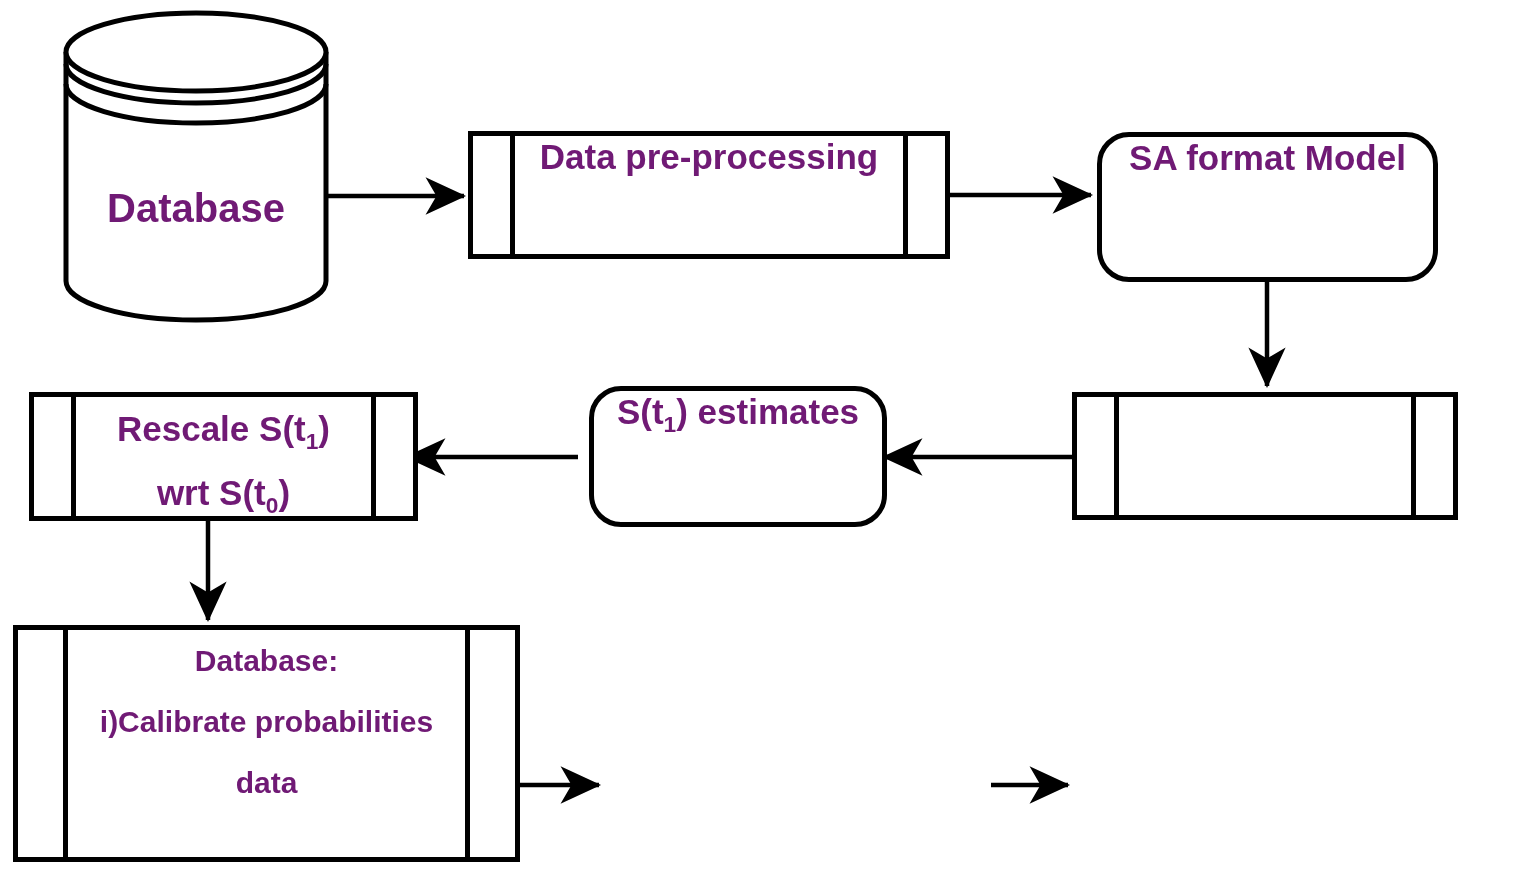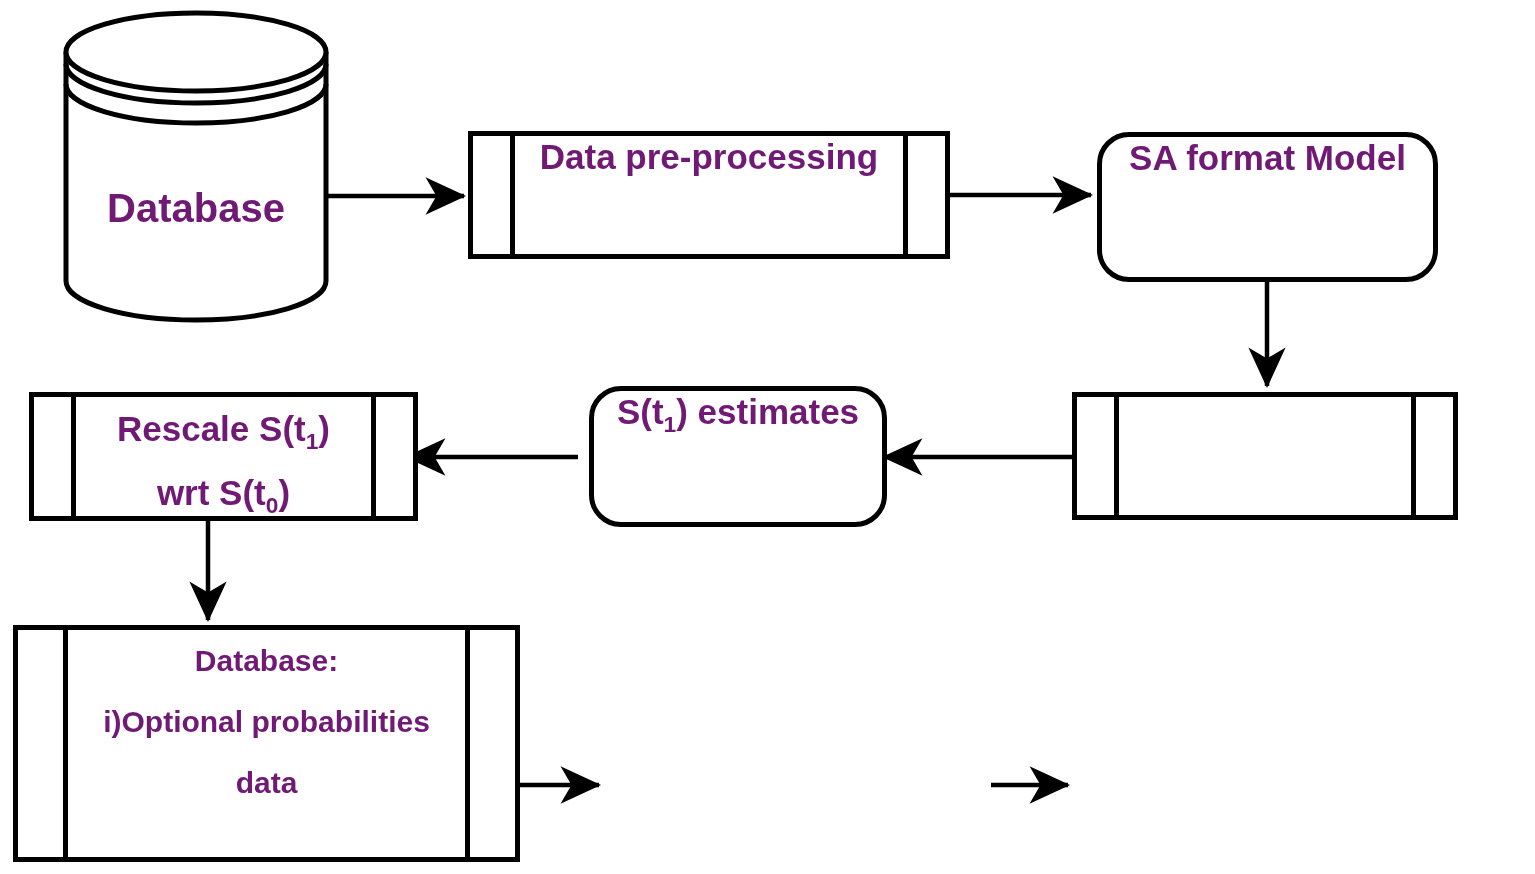--- a/index.html
+++ b/index.html
@@ -106,19 +106,19 @@
     </div>
     <div class="line">
       <span>wrt S(t</span><sub class="sb">0</sub><span>)</span>
     </div>
   </div>
 
   <div class="node process optional" style="left:13px;top:625px;width:507px;height:237px;">
     <span class="bar l" style="left:45px"></span>
     <span class="bar r" style="right:45px"></span>
     <div class="line">Database:</div>
-    <div class="line">i)Optional probabilities</div>
+    <div class="line">i)Calibrate probabilities</div>
     <div class="line">data</div>
   </div>
 
 
 
 </div>
 
 </body></html>

